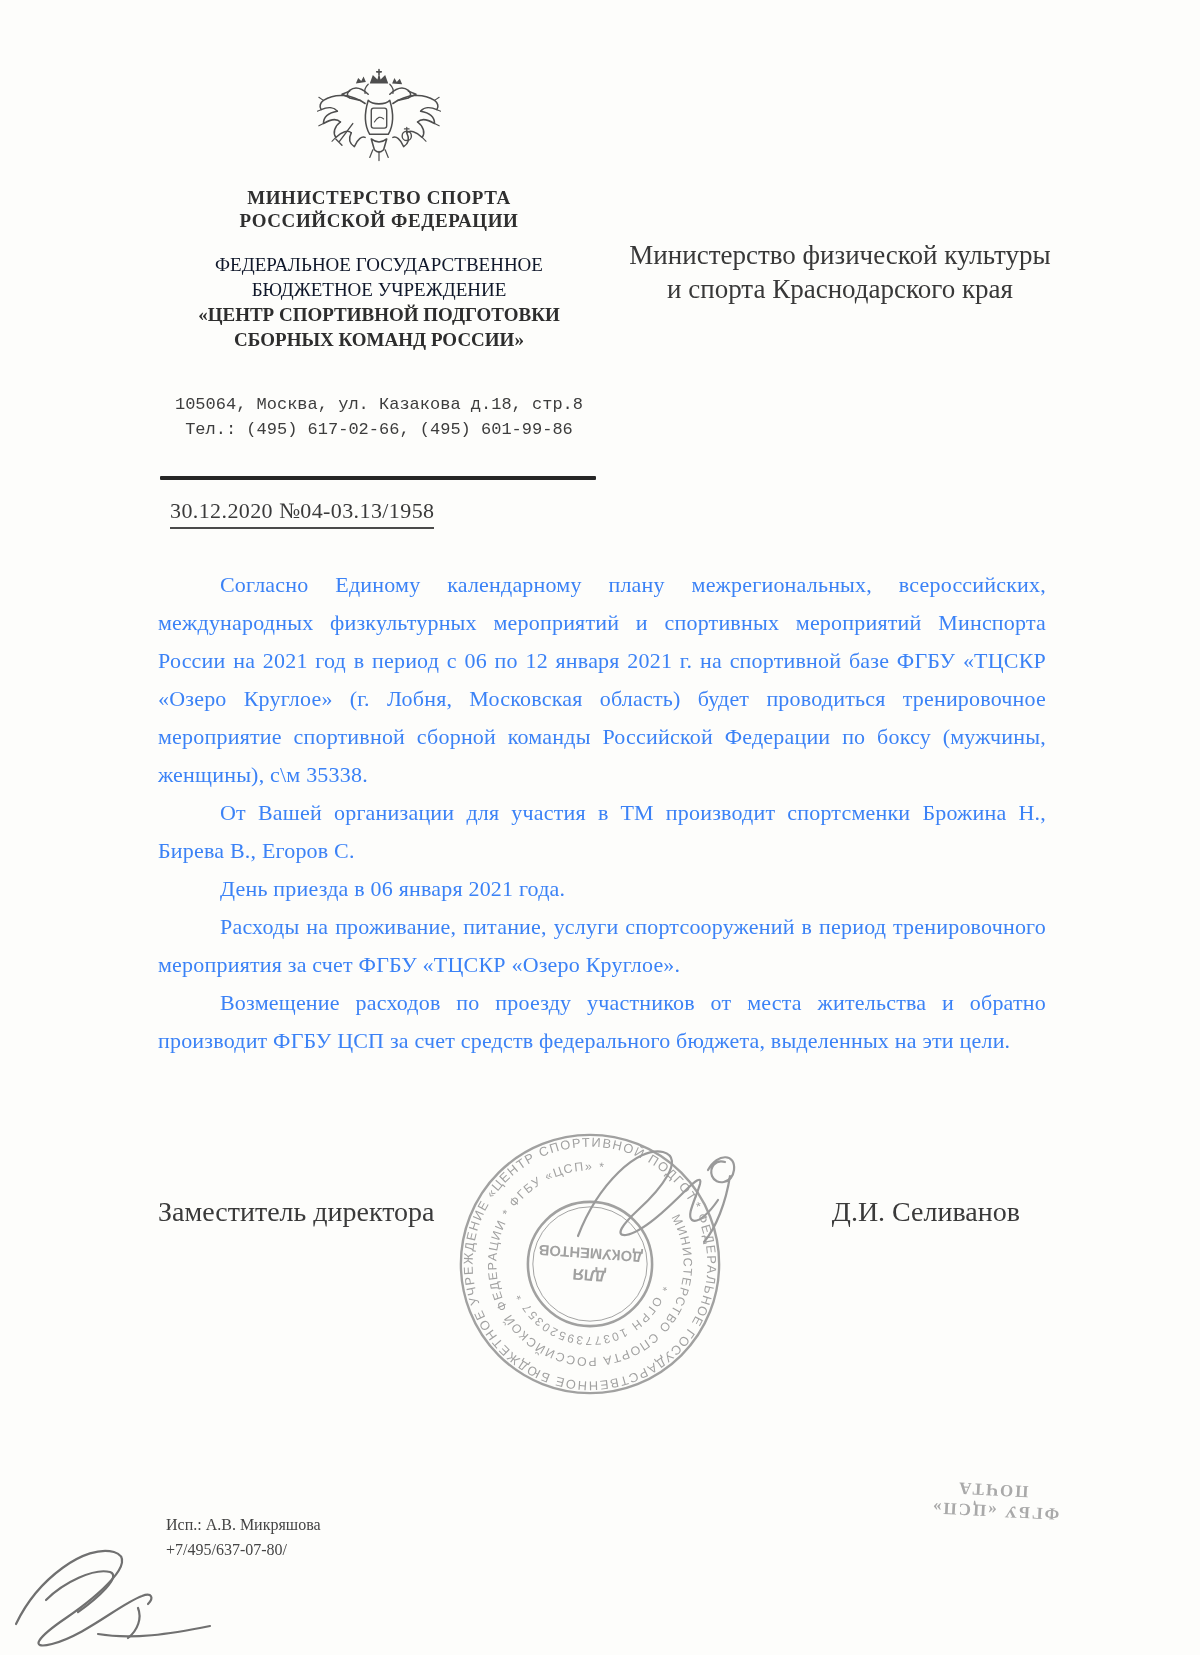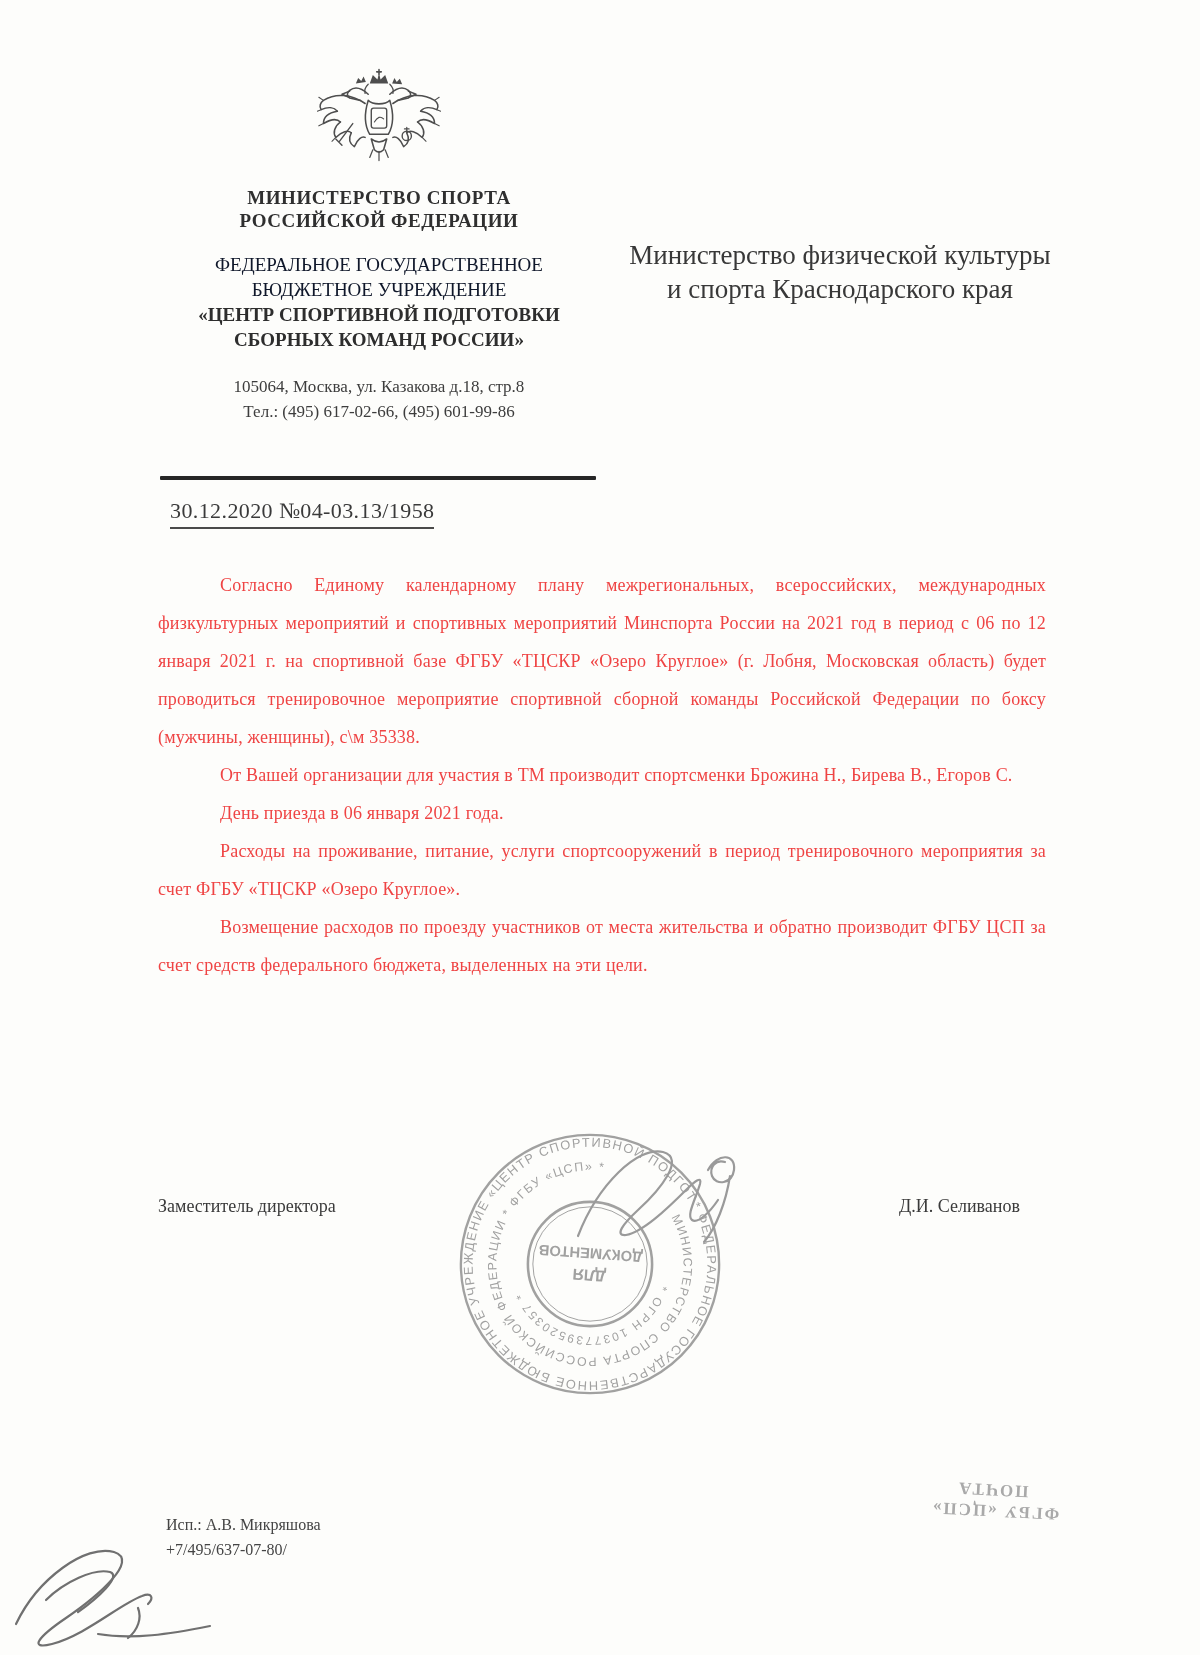--- a/index.html
+++ b/index.html
@@ -17,21 +17,21 @@
     position:absolute;left:148px;top:68px;width:462px;
     text-align:center;
   }
   .emblem-wrap{width:100%;text-align:center;margin-bottom:6px;}
   .ministry-line{
     font-weight:bold;font-size:19px;line-height:23px;letter-spacing:.6px;color:#2f2f2f;
   }
   .org-block{margin-top:20px;}
   .org-line{font-size:19px;line-height:25px;color:#0f172a;}
   .org-line.bold{font-weight:bold;color:#2d2d2d;}
-  .contact-block{margin-top:22px;}
+  .contact-block{margin-top:40px;font-family:Liberation Mono, monospace;}
   .contact-line{font-size:17px;line-height:25px;color:#3d3d3d;}
   .lh-rule{
     position:absolute;left:160px;top:476px;width:436px;height:4px;
     background:#262626;border-radius:1px;
   }
   
   .recipient{
     position:absolute;left:608px;top:238px;width:464px;
     text-align:center;font-size:27px;line-height:34px;color:#383838;
   }
@@ -39,29 +39,29 @@
   .reference{
     position:absolute;left:170px;top:498px;
     font-size:22px;color:#3a3a3a;letter-spacing:.4px;
     border-bottom:2px solid #4a4a4a;padding-bottom:3px;
   }
   
   .body-text{
     position:absolute;left:158px;top:566px;width:888px;
   }
   .body-text p{
-    margin:0;font-size:18px;line-height:38px;
-    text-align:justify;text-indent:62px;color:#ef4444;
+    margin:0;font-size:22px;line-height:38px;
+    text-align:justify;text-indent:62px;color:#3b82f6;
     letter-spacing:.2px;
   }
   
   .sign-row{
     position:absolute;left:158px;top:1196px;width:888px;
     display:flex;justify-content:space-between;align-items:flex-start;
-    font-size:18px;color:#3a3a3a;
+    font-size:28px;color:#3a3a3a;
   }
   .signer-name{margin-right:26px;}
   
   .stamp-svg{position:absolute;left:452px;top:1126px;opacity:.82;}
   .stamp-ring-text{
     font-family:"Liberation Sans","DejaVu Sans",sans-serif;
     fill:#8d8d8d;
   }
   .stamp-center-text{
     font-family:"Liberation Sans","DejaVu Sans",sans-serif;

